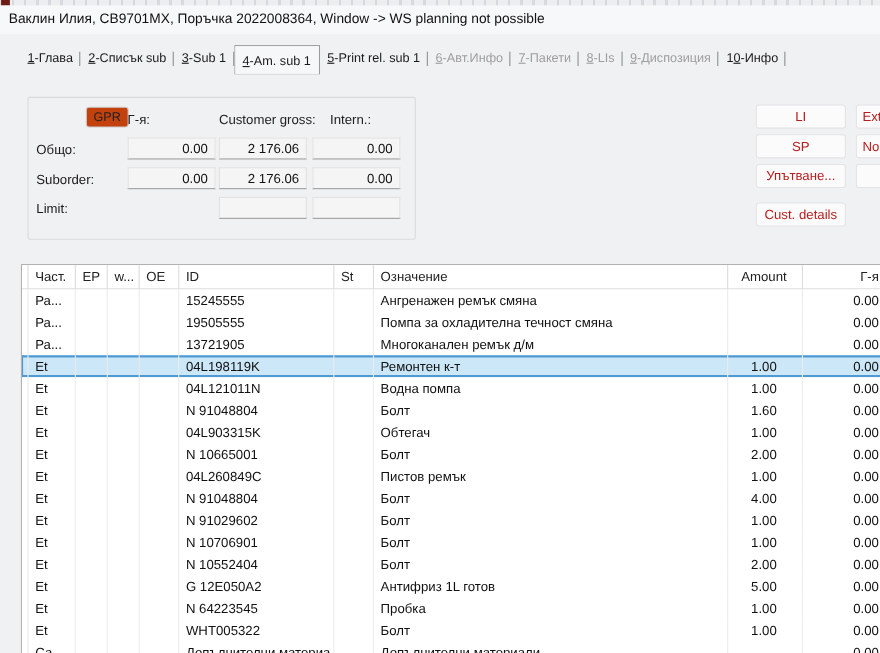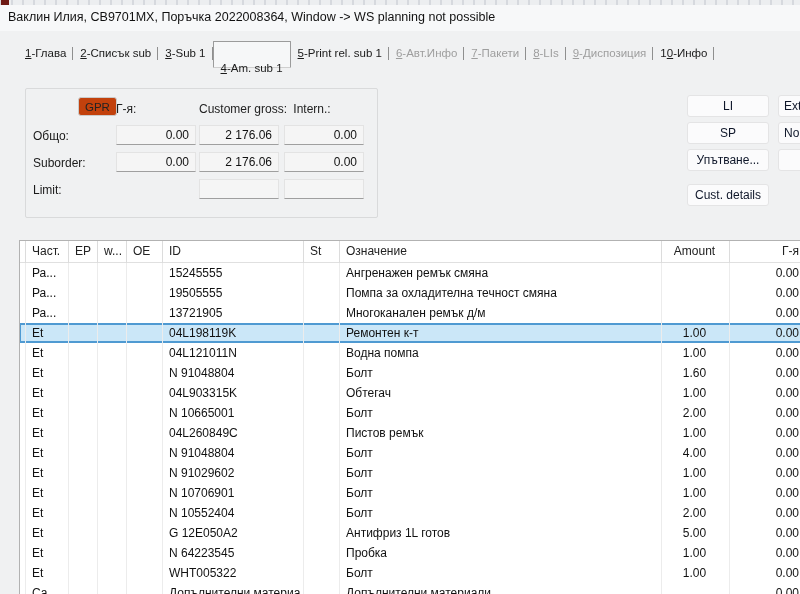--- a/index.html
+++ b/index.html
@@ -30,56 +30,56 @@
   .tabbar { position: absolute; left: 18px; top: 42px; height: 26px; display: flex; align-items: stretch; }
   .tab {
     position: relative; padding: 5px 7px 0 7px; font-size: 11.5px; white-space: nowrap;
     color: #1a1a1a; cursor: default;
   }
   .tab::after {
     content: ""; position: absolute; right: 0; top: 5px; width: 1px; height: 13px; background: #8f8f8f;
   }
   .tab.active {
     border: 1px solid #9b9b9b; border-bottom-color: #cfcfcf; background: #f6f7f8;
-    padding-top: 20px; margin-top: -1px; border-radius: 1px;
+    padding-top: 8px; margin-top: -1px; border-radius: 1px;
   }
   .tab.active::after { display: none; }
   .tab.disabled { color: #9e9e9e; }
   .tab .k { text-decoration: underline; }
 
   
   .panel {
     position: absolute; left: 25px; top: 88px; width: 353px; height: 130px;
     border: 1px solid #d9dadb; border-radius: 2px;
   }
   .gpr {
     position: absolute; left: 52px; top: 8px; height: 19px; padding: 0 6px;
     background: #c2410c; border: 1px solid #cbcbcb; border-radius: 3px;
     font-family: inherit; font-size: 11.5px; color: #222;
   }
   .ph { position: absolute; top: 13px; font-size: 12px; color: #222; white-space: nowrap; }
   .ph0 { left: 90px;  width: 80px; text-align: left; }
   .ph1 { left: 173px; width: 80px; text-align: center; }
-  .ph2 { left: 246px; width: 80px; text-align: center; }
+  .ph2 { left: 274px; width: 80px; }
   .plabel { position: absolute; left: 7px; font-size: 12px; white-space: nowrap; }
   .pl0 { top: 40px; } .pl1 { top: 67px; } .pl2 { top: 94px; }
   .field {
     position: absolute; width: 80px; height: 20px;
     background: #f5f5f5; border: 1px solid #e3e3e3; border-bottom-color: #9f9f9f;
     text-align: right; padding: 2px 6px 0 4px; font-size: 12px; color: #111;
     white-space: nowrap; overflow: hidden;
   }
   .f-r0 { top: 36px; } .f-r1 { top: 63px; } .f-r2 { top: 90px; }
   .f-c0 { left: 90px; } .f-c1 { left: 173px; } .f-c2 { left: 258px; }
 
   
   .sbtn {
     position: absolute; width: 82px; height: 22px;
     background: #fbfbfc; border: 1px solid #e4e4e5; border-radius: 3px;
-    color: #0f172a; font-size: 12px;
+    color: #b91c1c; font-size: 12px;
     display: flex; align-items: center; justify-content: center;
     white-space: nowrap; overflow: hidden;
   }
   .sbtn.cut { width: 70px; justify-content: flex-start; padding-left: 5px; }
   .b-li  { left: 687px; top: 95px; }
   .b-ext { left: 778px; top: 95px; }
   .b-sp  { left: 687px; top: 122px; }
   .b-non { left: 778px; top: 122px; }
   .b-upa { left: 687px; top: 149px; }
   .b-emp { left: 778px; top: 149px; }

